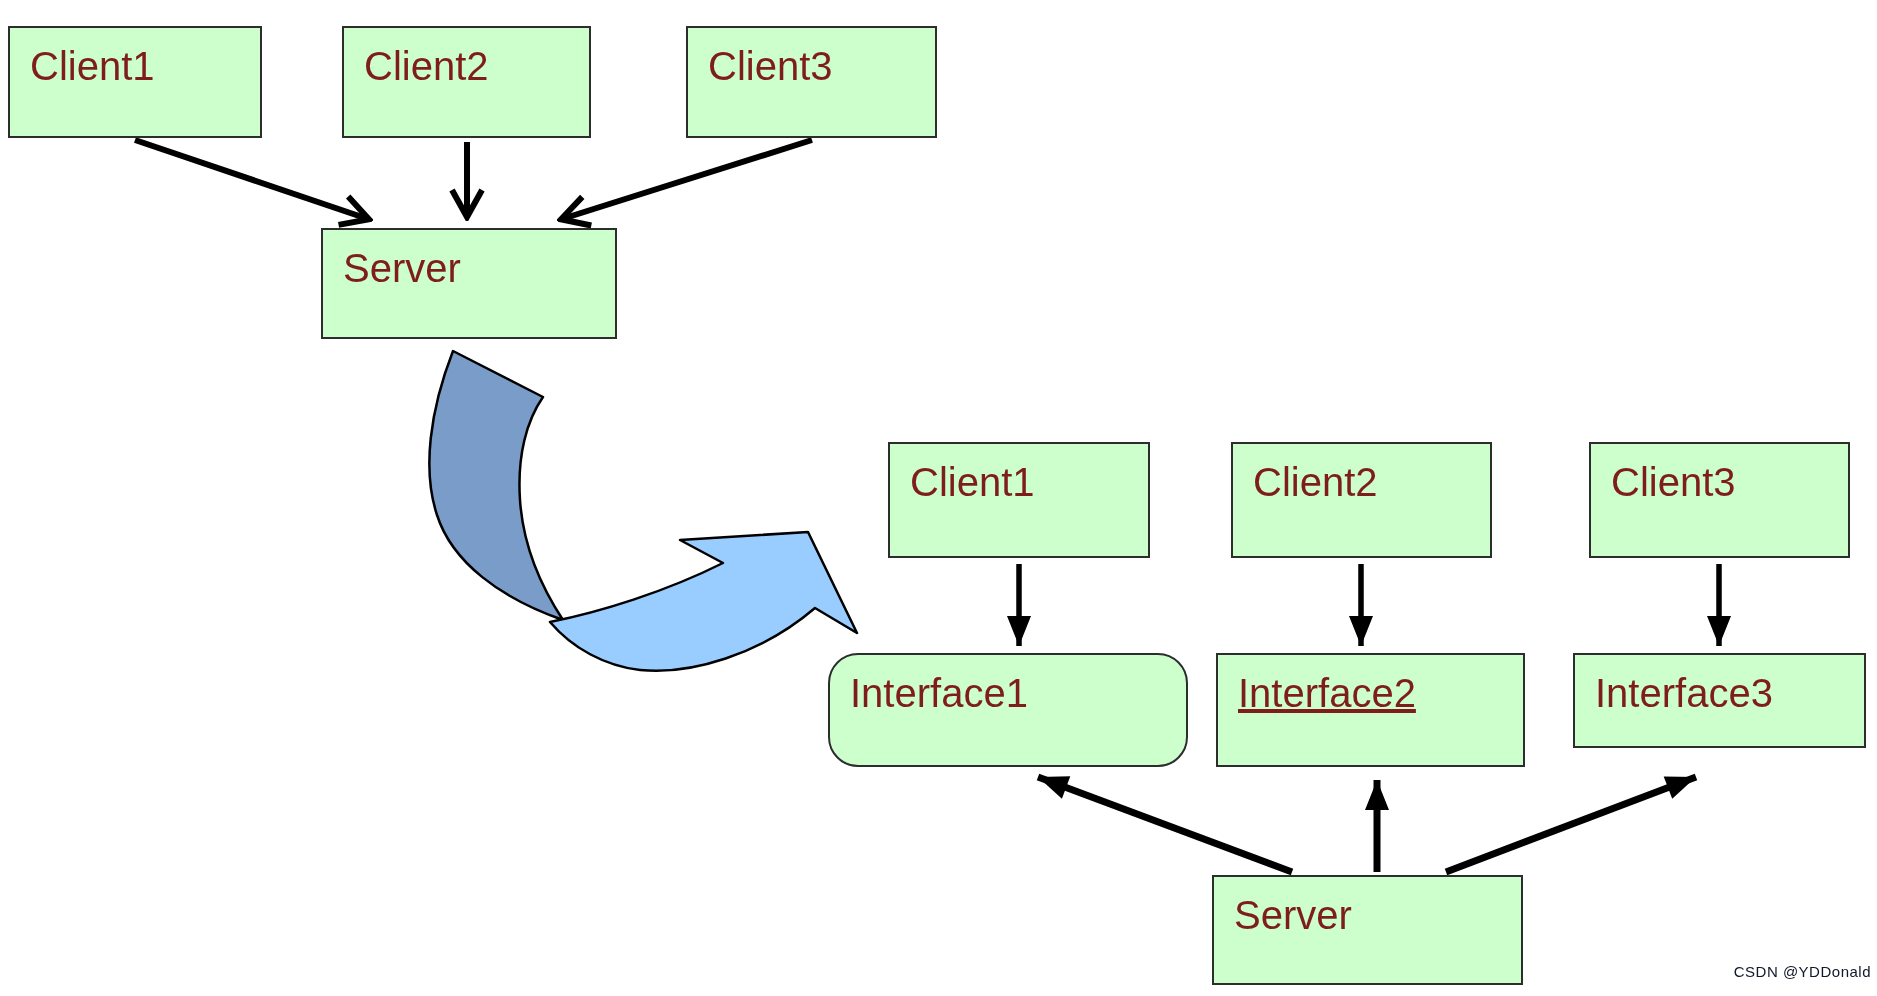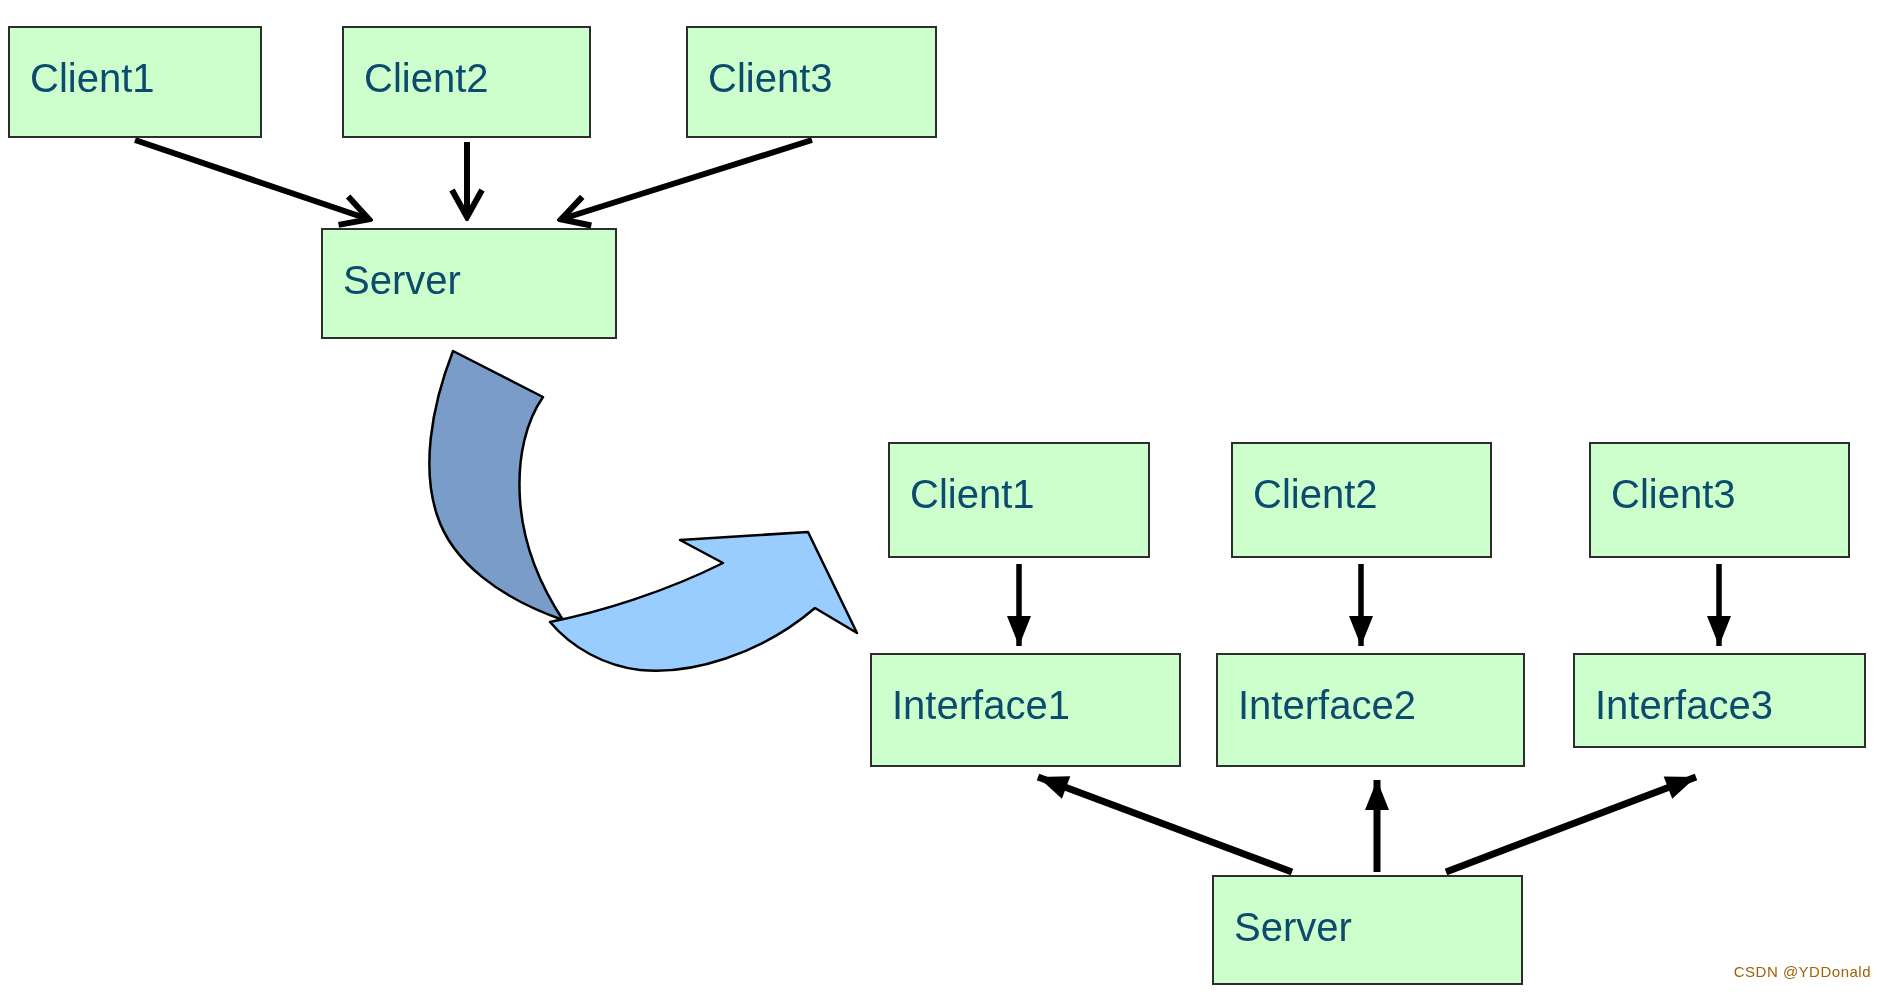--- a/index.html
+++ b/index.html
@@ -19,46 +19,46 @@
     position: absolute;
     left: 0; top: 0;
     width: 1877px;
     height: 996px;
   }
   .node {
     position: absolute;
     background: #ccffcc;
     border: 2px solid #2d2d2d;
     box-sizing: border-box;
-    color: #0c4a6e;
+    color: #7f1d1d;
     font-size: 40px;
     line-height: 1.15;
-    padding: 27px 0 0 20px;
+    padding: 15px 0 0 20px;
     white-space: nowrap;
     overflow: hidden;
   }
   
   .n-lc1 { left: 8px;    top: 26px;  width: 254px; height: 112px; }
   .n-lc2 { left: 342px;  top: 26px;  width: 249px; height: 112px; }
   .n-lc3 { left: 686px;  top: 26px;  width: 251px; height: 112px; }
   .n-lsv { left: 321px;  top: 228px; width: 296px; height: 111px; }
   
   .n-rc1 { left: 888px;  top: 442px; width: 262px; height: 116px; }
   .n-rc2 { left: 1231px; top: 442px; width: 261px; height: 116px; }
   .n-rc3 { left: 1589px; top: 442px; width: 261px; height: 116px; }
-  .n-if1 { left: 870px;  top: 653px; width: 311px; height: 114px; }
-  .n-if2 { left: 1216px; top: 653px; width: 309px; height: 114px; }
+  .n-if1 { left: 828px;  top: 653px; width: 360px; height: 114px; border-radius: 30px; }
+  .n-if2 { left: 1216px; top: 653px; width: 309px; height: 114px; text-decoration: underline; }
   .n-if3 { left: 1573px; top: 653px; width: 293px; height: 95px; }
   .n-rsv { left: 1212px; top: 875px; width: 311px; height: 110px; }
 
   .watermark {
     position: absolute;
     right: 6px;
     top: 963px;
-    color: #a16207;
+    color: #0f172a;
     font-size: 15px;
     letter-spacing: 0.5px;
   }
 </style>
 </head>
 <body>
 
 <div class="canvas">
 
   <svg class="arrow-layer" viewBox="0 0 1877 996" xmlns="http://www.w3.org/2000/svg">

